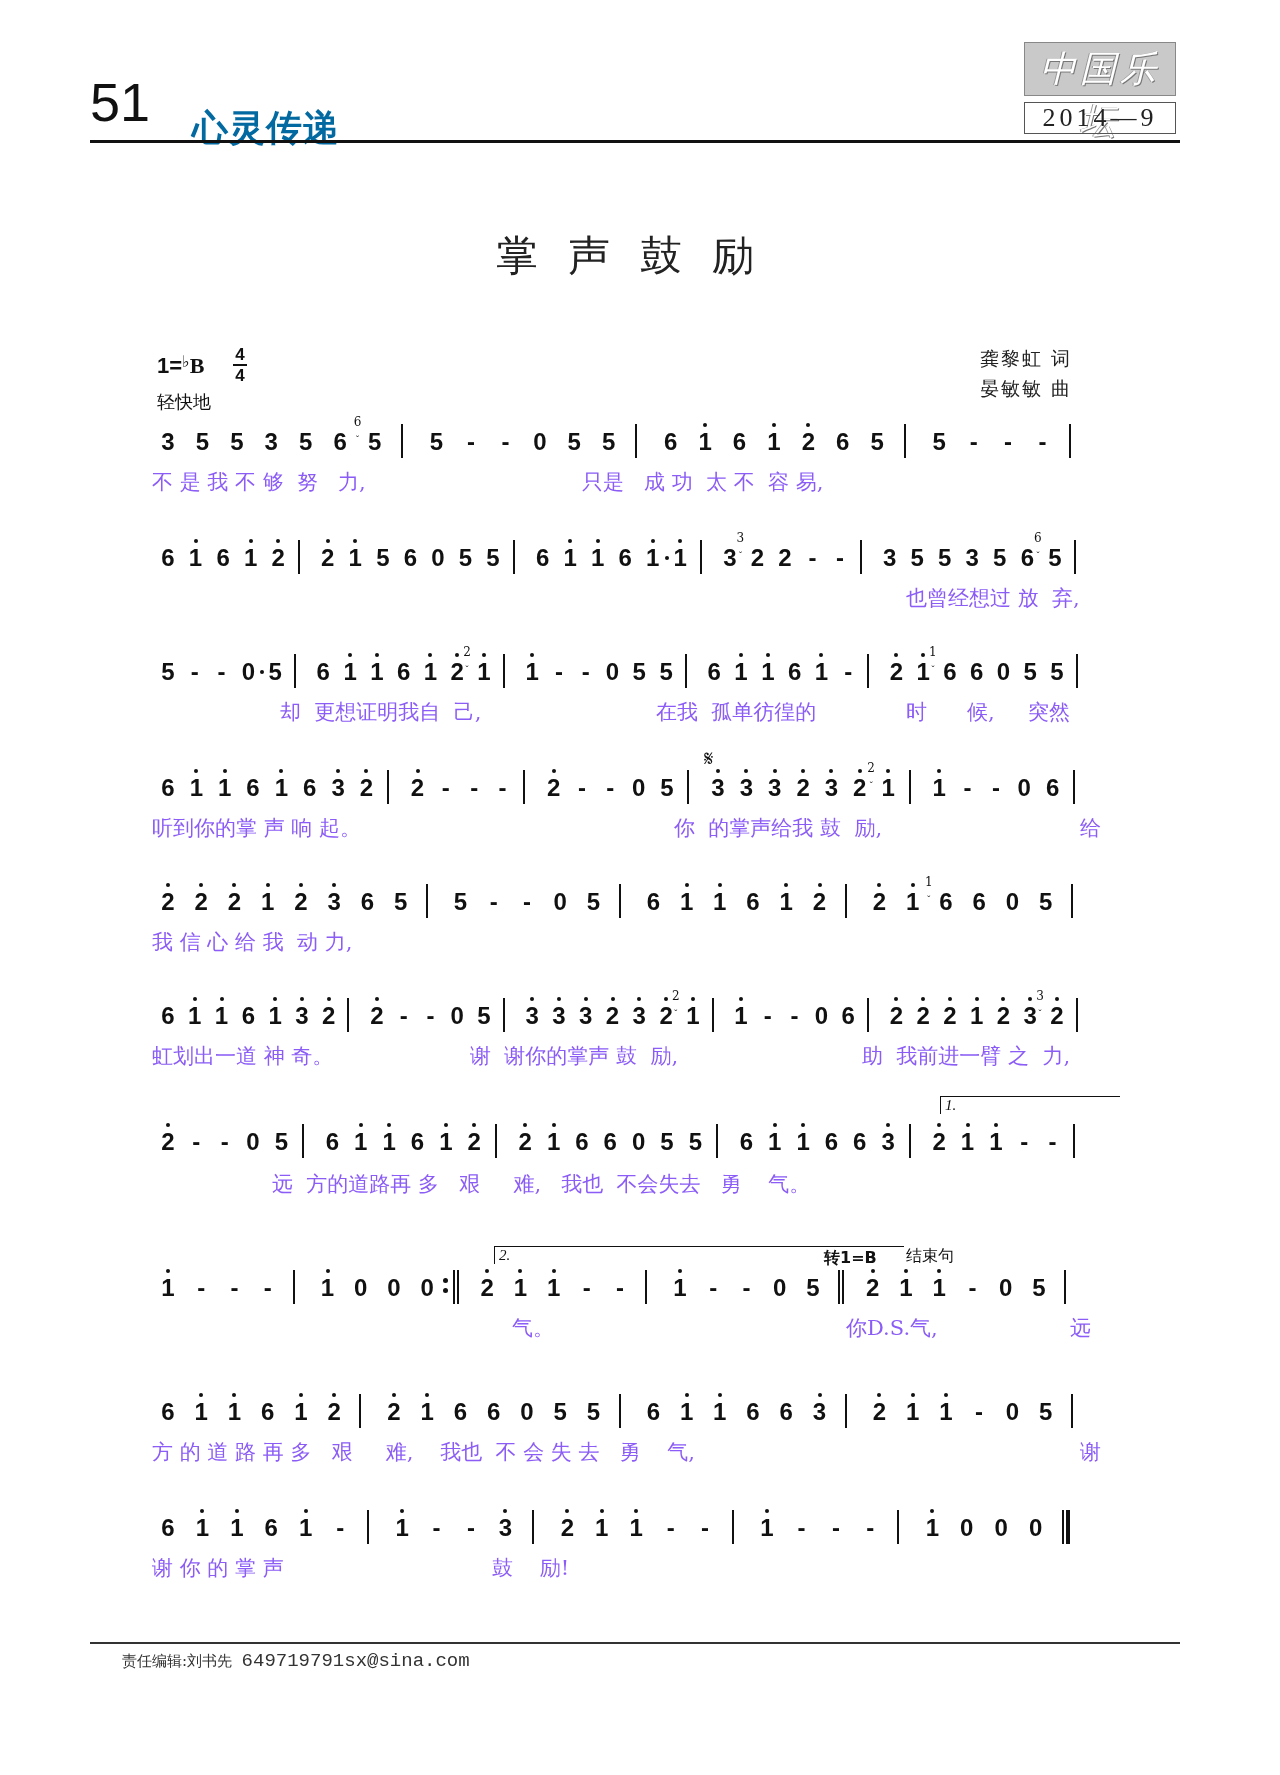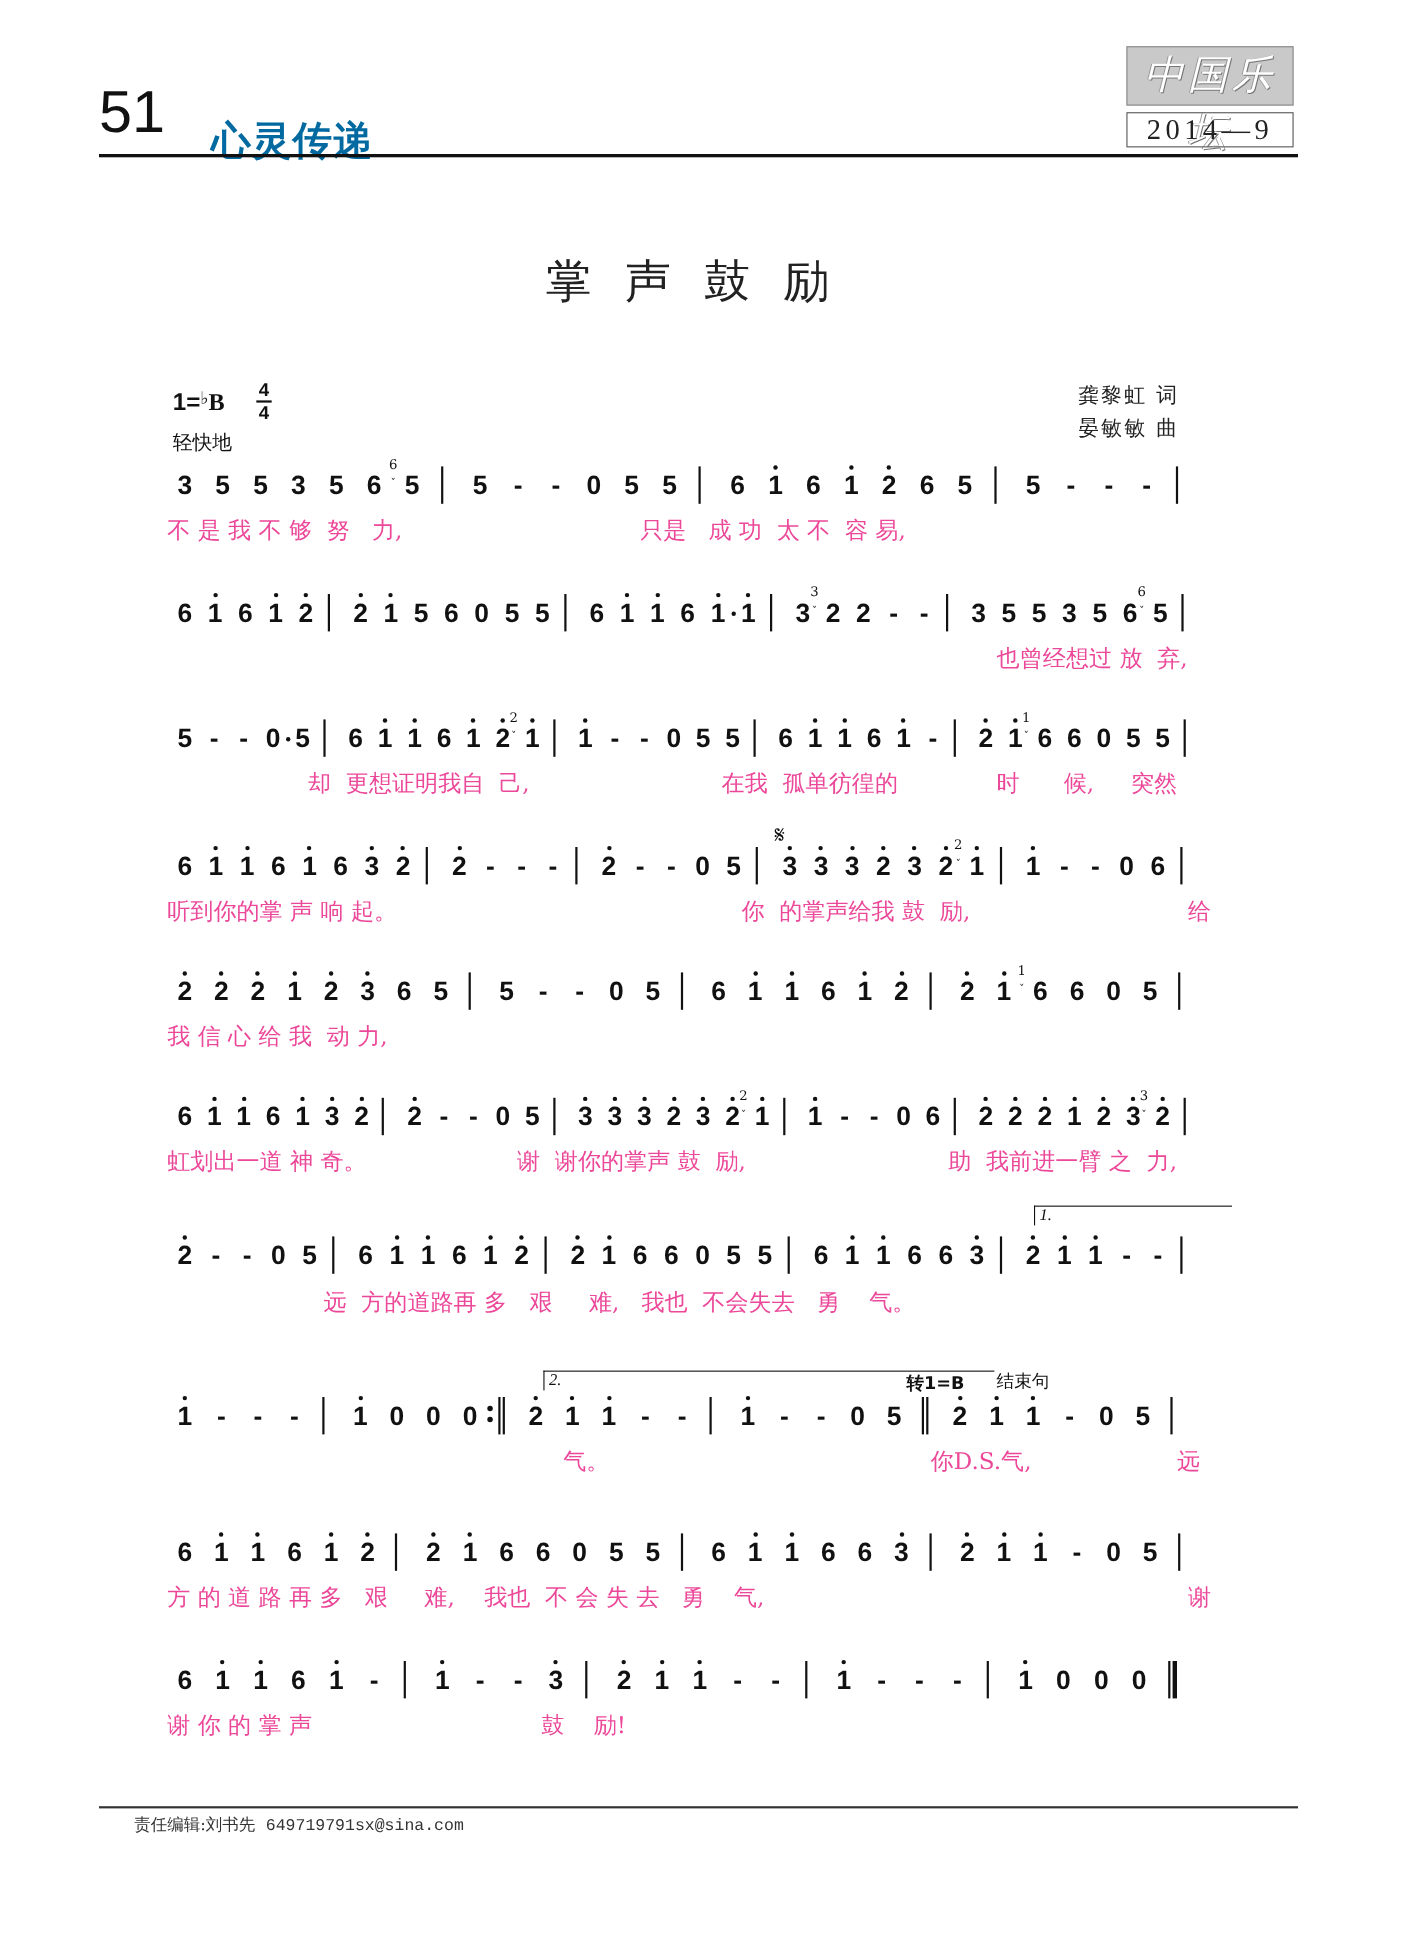--- a/index.html
+++ b/index.html
@@ -33,28 +33,28 @@
   .note.dot-above::before { content: ""; position: absolute; left: 10px; top: -7px; width: 4px; height: 4px; border-radius: 2px; background: #111; }
   .note.dot-after::after { content: ""; position: absolute; right: -4px; top: 10px; width: 4px; height: 4px; border-radius: 2px; background: #111; }
   .grace { position: absolute; font-family: "DejaVu Serif", serif; font-size: 12px; line-height: 12px; width: 14px; text-align: center; }
   .grace .hook { display: block; font-size: 10px; line-height: 8px; }
   .barline { position: absolute; width: 2px; height: 34px; background: #111; }
   .barline.double { width: 6px; background: transparent; border-left: 2px solid #111; border-right: 2px solid #111; box-sizing: border-box; }
   .barline.final { width: 8px; background: transparent; border-left: 2px solid #111; border-right: 4px solid #111; box-sizing: border-box; }
   .repeat-dots { position: absolute; width: 5px; height: 20px; }
   .repeat-dots::before, .repeat-dots::after { content: ""; position: absolute; left: 0; width: 5px; height: 5px; border-radius: 3px; background: #111; }
   .repeat-dots::before { top: 2px; } .repeat-dots::after { top: 12px; }
-  .lyric { position: absolute; font-family: "DejaVu Serif", serif; font-size: 21px; line-height: 24px; color: #ec4899; white-space: pre; }
+  .lyric { position: absolute; font-family: "DejaVu Serif", serif; font-size: 21px; line-height: 24px; color: #8b5cf6; white-space: pre; }
   .marker { position: absolute; font-family: "Liberation Serif", serif; font-size: 15px; }
   .volta { position: absolute; border-top: 1px solid #111; border-left: 1px solid #111; height: 18px; font-family: "Liberation Serif", serif; font-style: italic; font-size: 15px; padding-left: 4px; box-sizing: border-box; }
   .small-label { position: absolute; font-family: "DejaVu Sans", sans-serif; font-size: 16px; font-weight: bold; }
 
   .footer-rule { left: 90px; top: 1642px; width: 1090px; height: 2px; background: #333; }
   .footer-text { left: 122px; top: 1650px; font-family: "DejaVu Serif", serif; font-size: 15px; color: #333; }
-  .footer-text .mono { font-family: "Liberation Mono", monospace; font-size: 15px; }
+  .footer-text .mono { font-family: "Liberation Mono", monospace; font-size: 19px; }
 </style>
 </head>
 <body>
 
 <div class="abs page-num">51</div>
 <div class="abs section-title">心灵传递</div>
 <div class="abs logo-box">中国乐坛</div>
 <div class="abs issue-box">2014—9</div>
 <div class="abs header-rule"></div>
 
@@ -321,21 +321,21 @@
     <div class="note" style="left: 819.459px; top: 1130px;">6</div>
     <div class="note" style="left: 847.812px; top: 1130px;">6</div>
     <div class="note dot-above" style="left: 876.165px; top: 1130px;">3</div>
     <div class="barline" style="left: 908.518px; top: 1124px;"></div>
     <div class="note dot-above" style="left: 927.2px; top: 1130px;">2</div>
     <div class="note dot-above" style="left: 955.553px; top: 1130px;">1</div>
     <div class="note dot-above" style="left: 983.906px; top: 1130px;">1</div>
     <div class="note" style="left: 1012.26px; top: 1130px;">-</div>
     <div class="note" style="left: 1040.61px; top: 1130px;">-</div>
     <div class="barline" style="left: 1072.96px; top: 1124px;"></div>
-    <div class="lyric" style="left: 272px; top: 1172px; margin-left: 22px;">远  方的道路再 多   艰     难,   我也  不会失去   勇    气。</div>
+    <div class="lyric" style="left: 272px; top: 1172px;">远  方的道路再 多   艰     难,   我也  不会失去   勇    气。</div>
     <div class="volta" style="left: 940px; width: 180px; top: 1096px;">1.</div>
     <div class="note dot-above" style="left: 156px; top: 1276px;">1</div>
     <div class="note" style="left: 189.241px; top: 1276px;">-</div>
     <div class="note" style="left: 222.483px; top: 1276px;">-</div>
     <div class="note" style="left: 255.724px; top: 1276px;">-</div>
     <div class="barline" style="left: 292.966px; top: 1270px;"></div>
     <div class="note dot-above" style="left: 315.559px; top: 1276px;">1</div>
     <div class="note" style="left: 348.8px; top: 1276px;">0</div>
     <div class="note" style="left: 382.041px; top: 1276px;">0</div>
     <div class="note" style="left: 415.283px; top: 1276px;">0</div>

